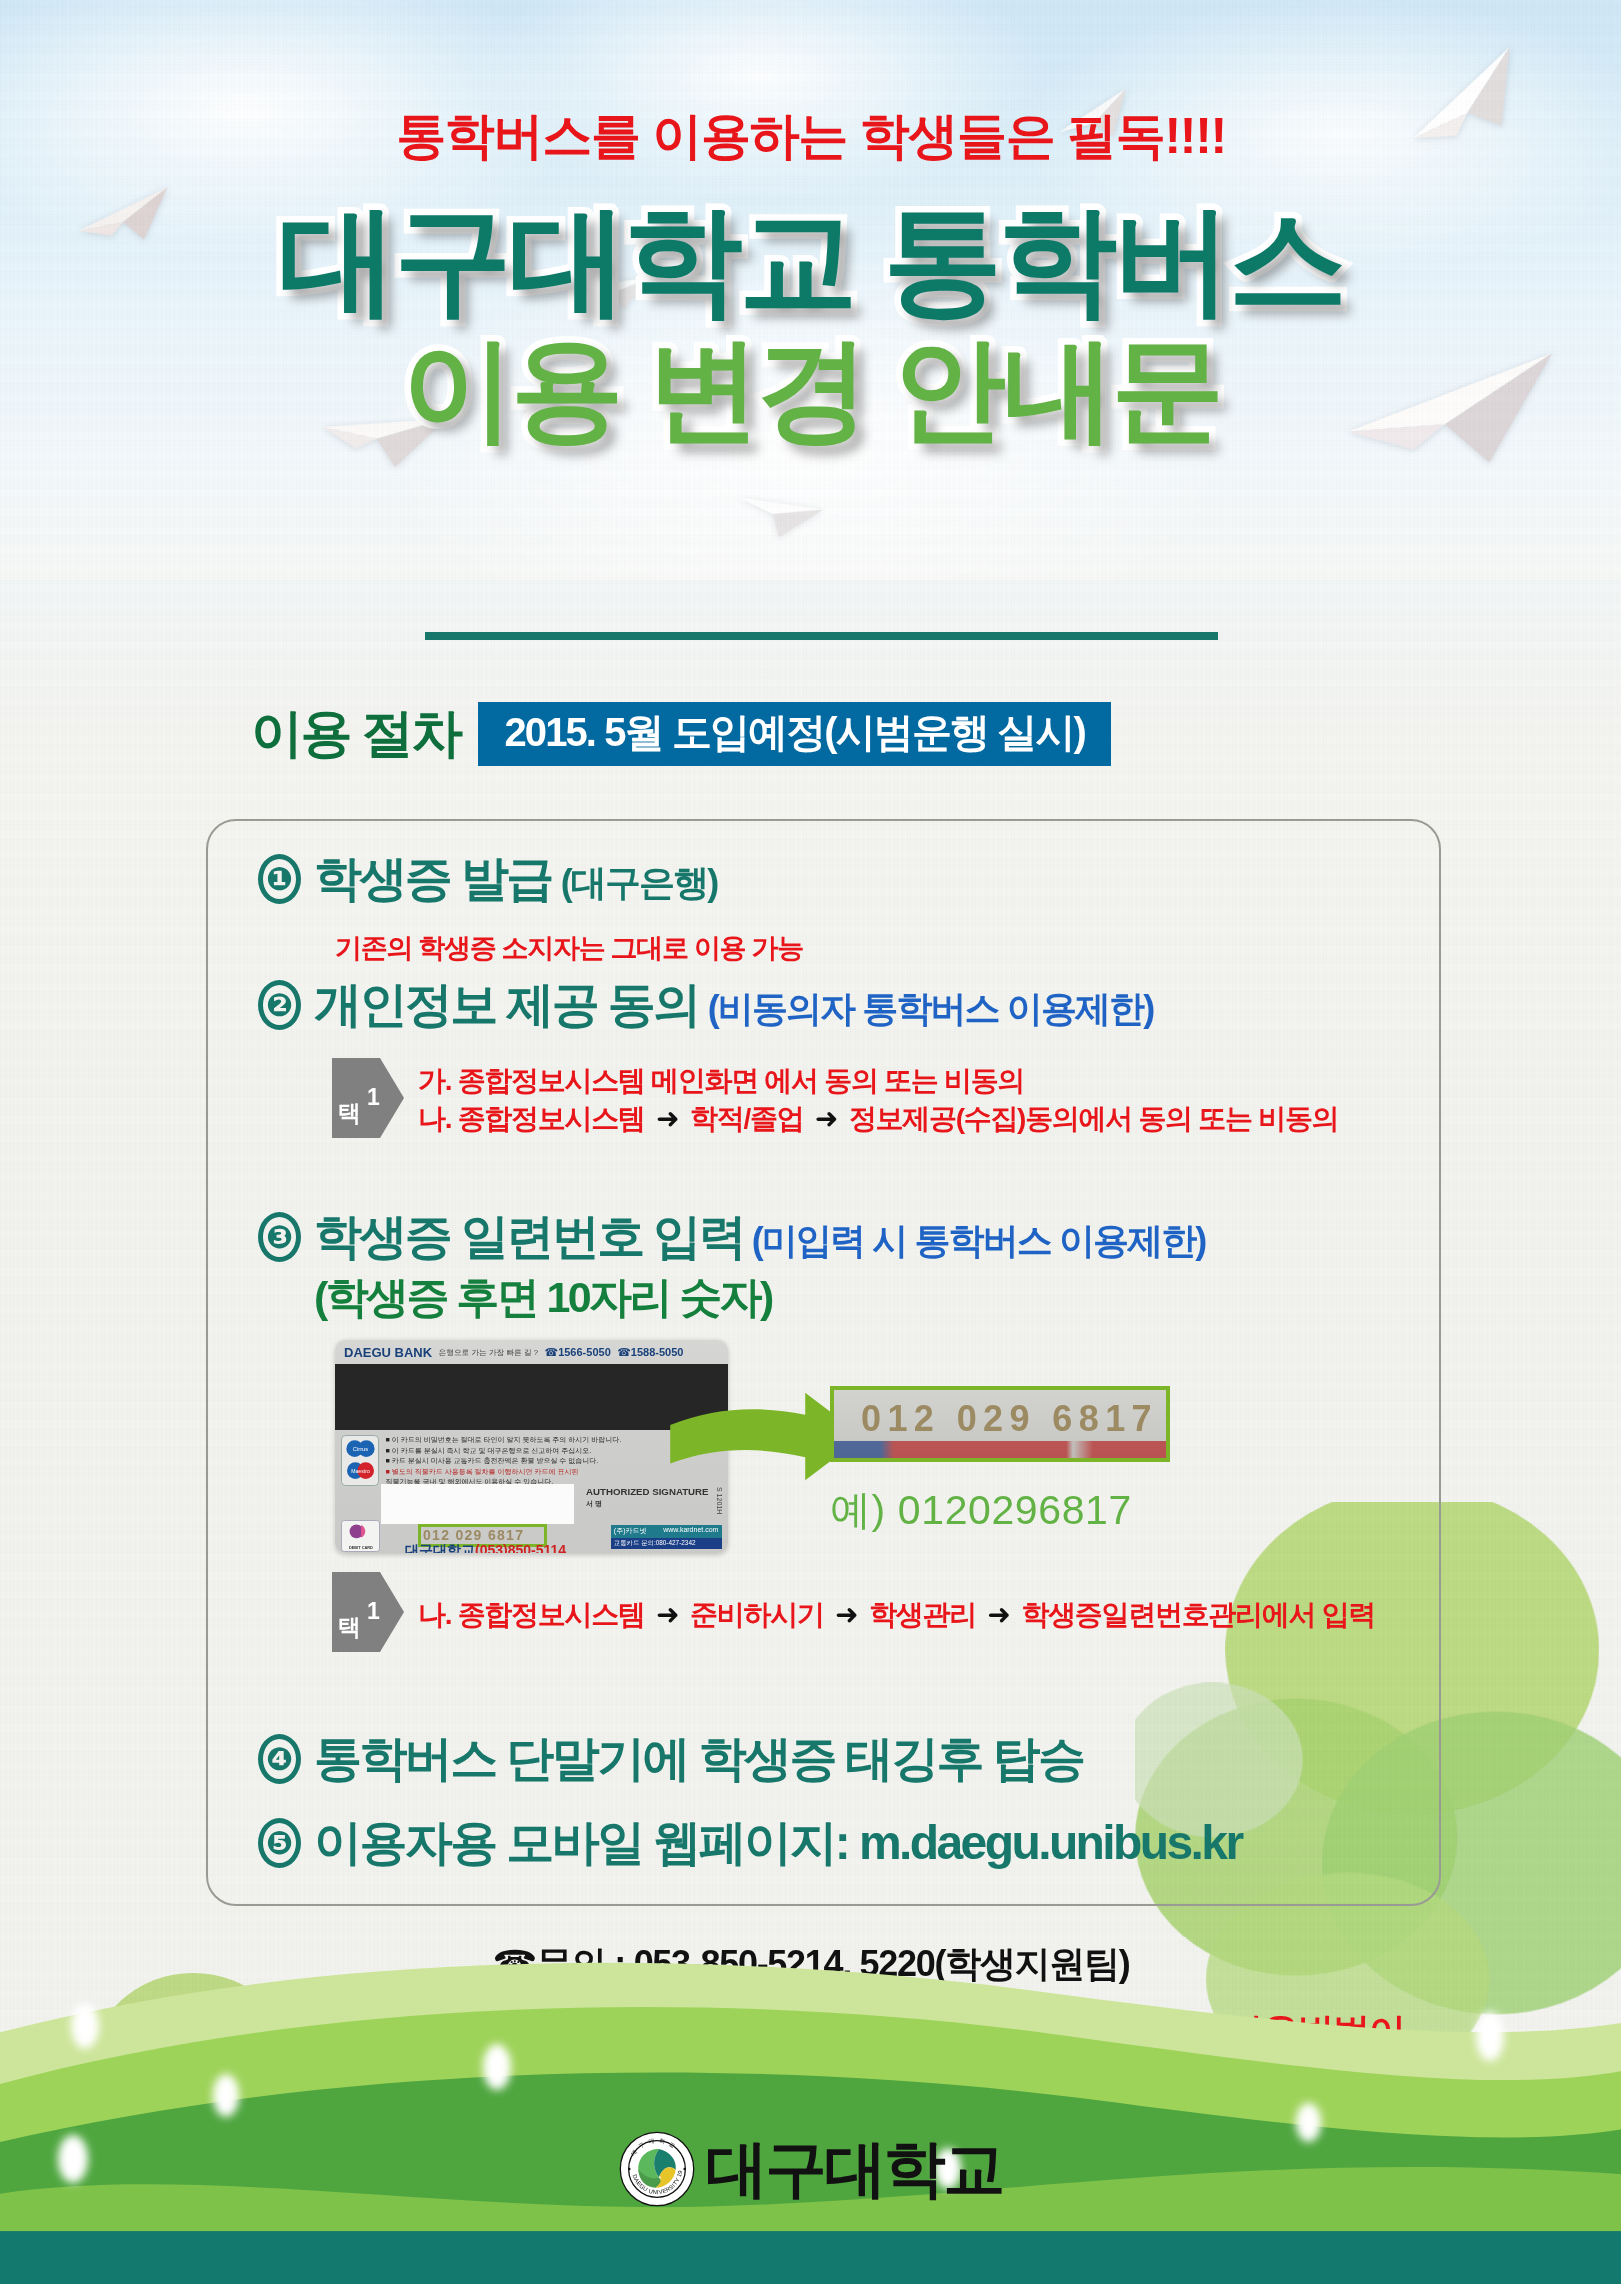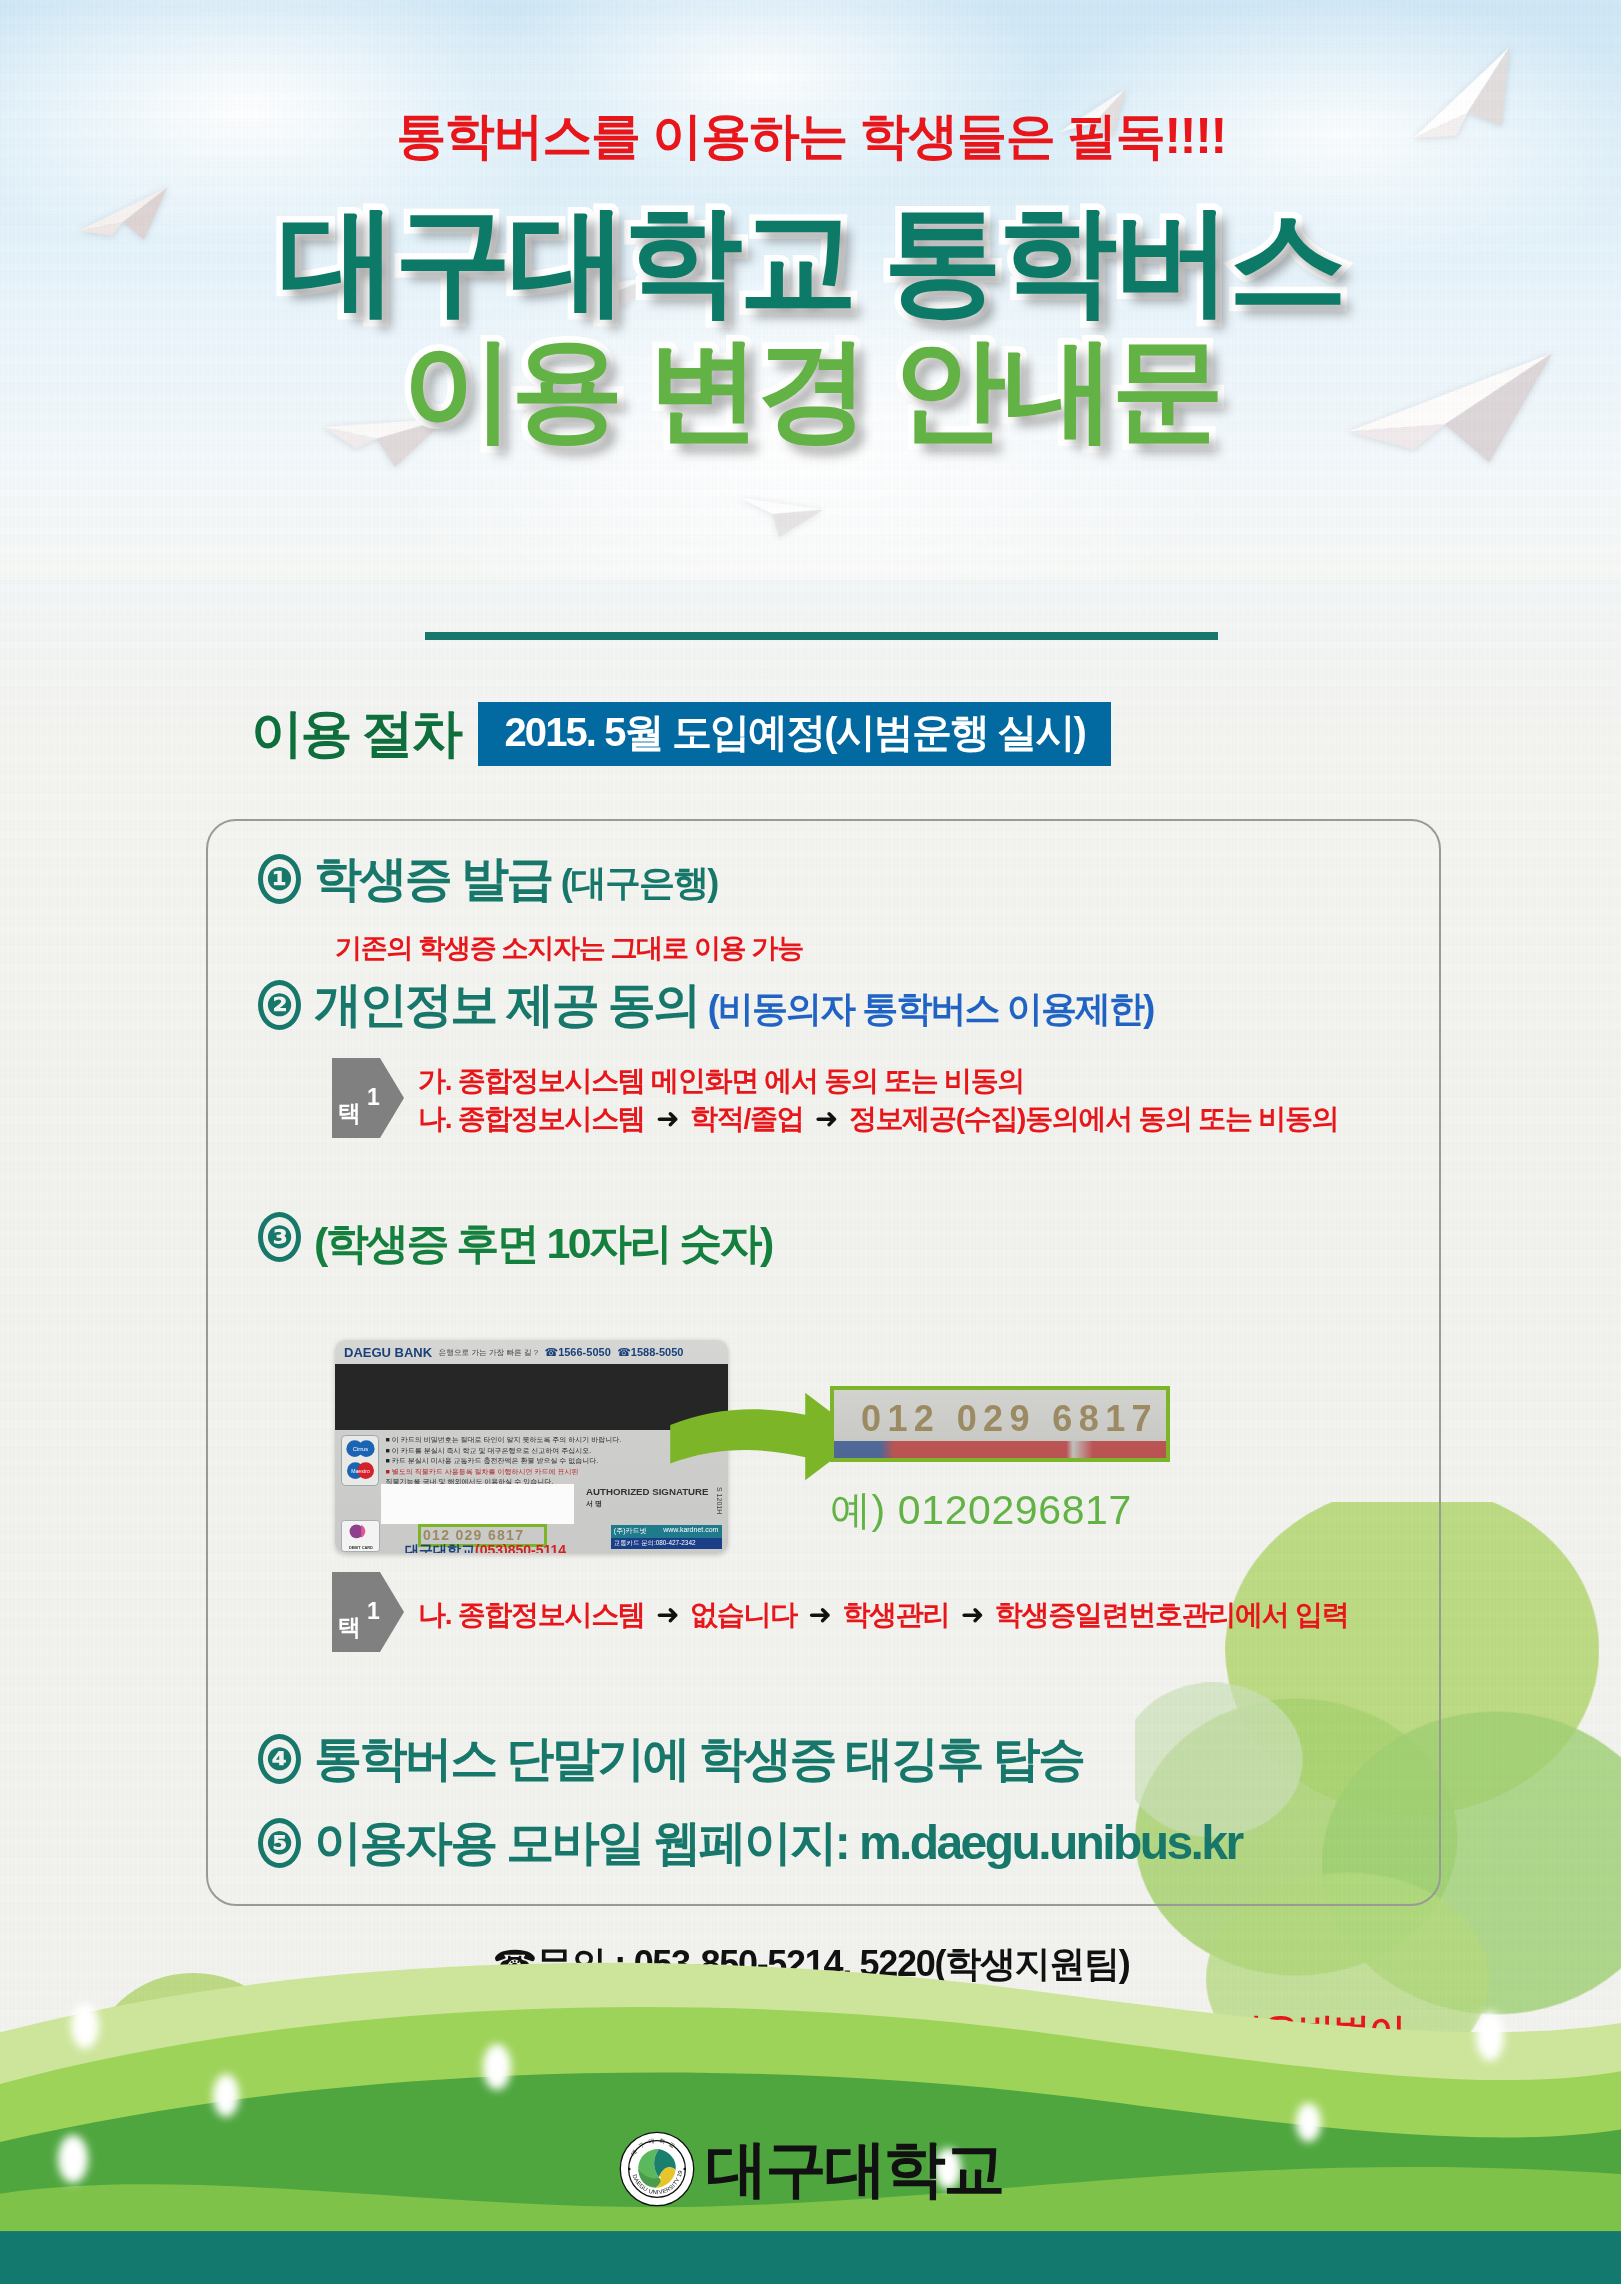--- a/index.html
+++ b/index.html
@@ -321,20 +321,24 @@
       <span>학적/졸업</span>
       <span class="arrw">➜</span>
       <span>정보제공(수집)동의에서 동의 또는 비동의</span>
     </div>
   </div>
 </div>
 
 <div class="step" style="left:258px;top:1212px;">
   <div class="circ">❸</div>
   <div>
+    <div style="display:flex;align-items:baseline;gap:7.7px;">
+      <span class="step-main">학생증 일련번호 입력</span>
+      <span class="paren-blue">(미입력 시 통학버스 이용제한)</span>
+    </div>
     <div class="step3-line2">(학생증 후면 10자리 숫자)</div>
   </div>
 </div>
 
 <div class="card">
   <div class="card-top">
     <span class="card-bank">DAEGU BANK</span>
     <span class="card-slogan">은행으로 가는 가장 빠른 길 ?</span>
     <span class="card-tel">☎1566-5050</span>
     <span class="card-tel">☎1588-5050</span>
@@ -411,21 +415,21 @@
     <div class="pick-txt">
         <span class="v">택</span>
         <span>1</span>
       </div>
   </div>
   <div class="sublist">
     <div class="subrow">
       <span>나.</span>
       <span>종합정보시스템</span>
       <span class="arrw">➜</span>
-      <span>없습니다</span>
+      <span>준비하시기</span>
       <span class="arrw">➜</span>
       <span>학생관리</span>
       <span class="arrw">➜</span>
       <span>학생증일련번호관리에서 입력</span>
     </div>
   </div>
 </div>
 
 <div class="step" style="left:258px;top:1734px;">
   <div class="circ">❹</div>

